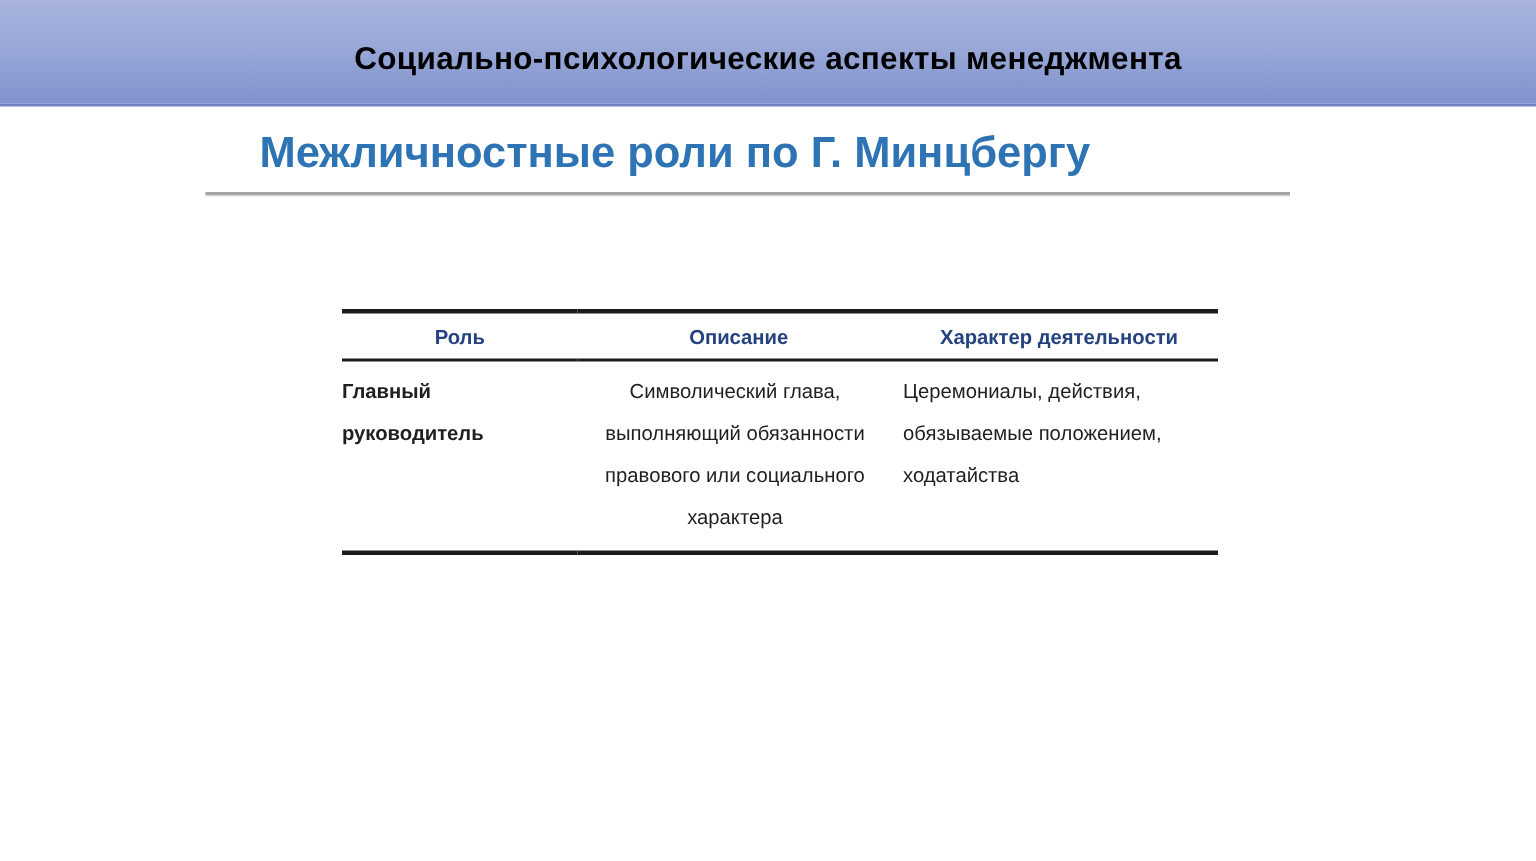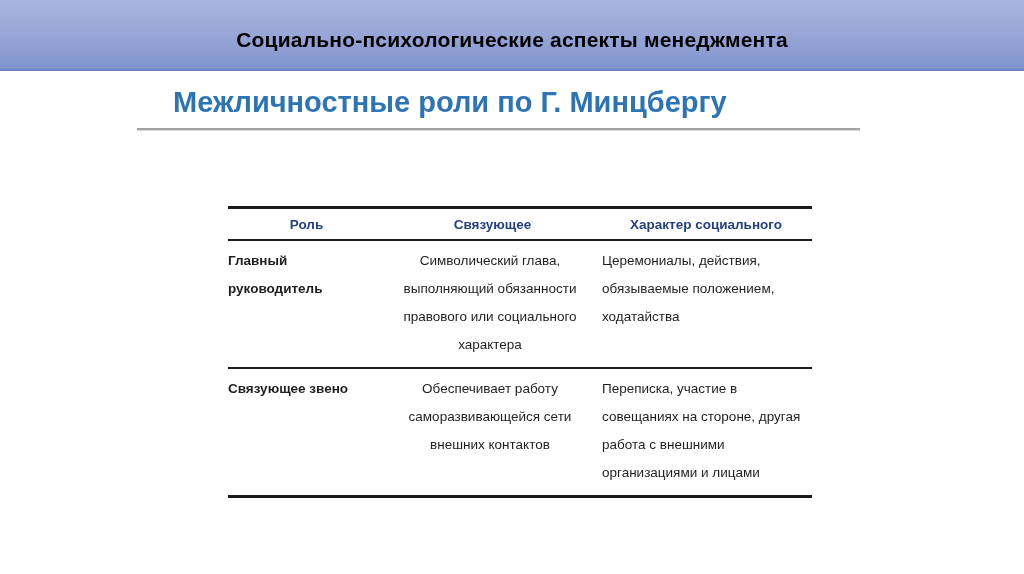--- a/index.html
+++ b/index.html
@@ -90,41 +90,31 @@
 
   <table class="roles-table">
     <colgroup>
       <col class="c-role">
         <col class="c-desc">
         <col class="c-act">
     </colgroup>
     <thead>
       <tr>
         <th>Роль</th>
-        <th>Связующее</th>
-        <th>Характер социального</th>
+        <th>Описание</th>
+        <th>Характер деятельности</th>
       </tr>
     </thead>
     <tbody>
       <tr class="body-row">
         <td class="role-cell">Главный руководитель</td>
         <td class="desc-cell">Символический глава,
 выполняющий обязанности
 правового или социального
 характера</td>
         <td class="act-cell">Церемониалы, действия,
 обязываемые положением,
 ходатайства</td>
       </tr>
-      <tr class="body-row">
-        <td class="role-cell">Связующее звено</td>
-        <td class="desc-cell">Обеспечивает работу
-саморазвивающейся сети
-внешних контактов</td>
-        <td class="act-cell">Переписка, участие в
-совещаниях на стороне, другая
-работа с внешними
-организациями и лицами</td>
-      </tr>
     </tbody>
   </table>
 
 </div>
 
 </body></html>

